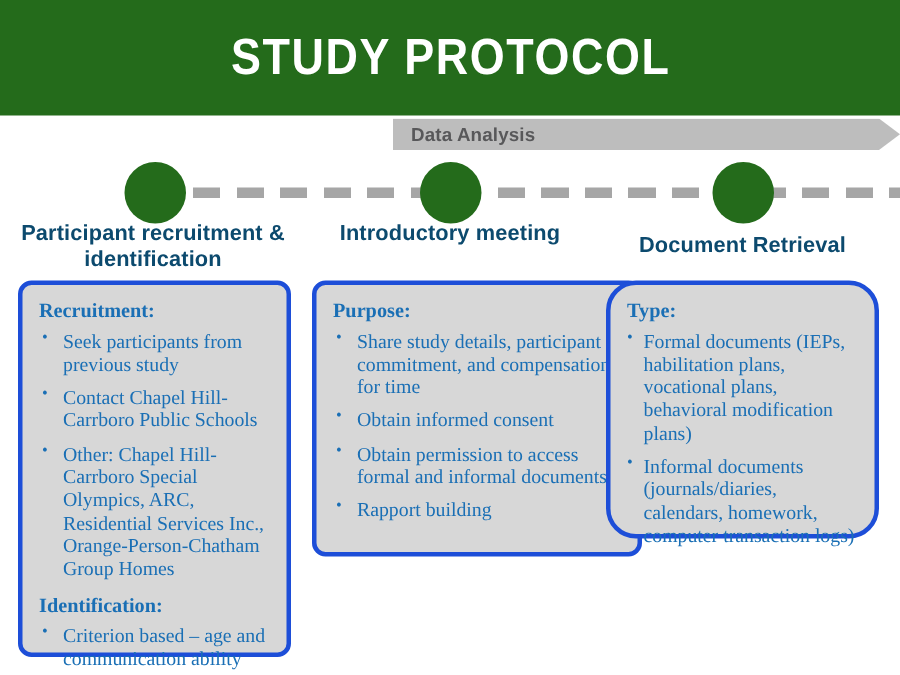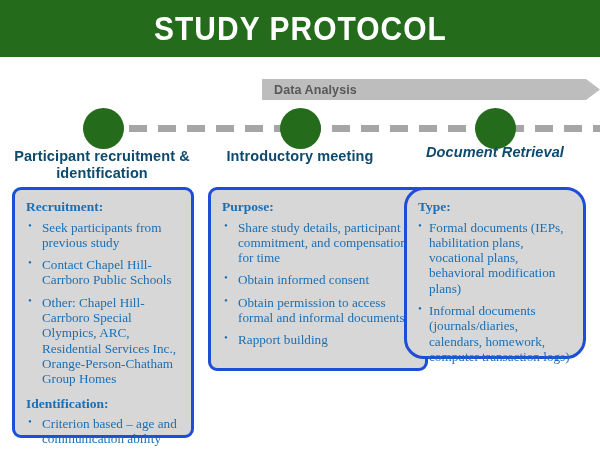--- a/index.html
+++ b/index.html
@@ -14,21 +14,21 @@
     overflow: hidden;
     position: relative;
   }
 
   
   #title-banner {
     position: absolute;
     left: 0;
     top: 0;
     width: 600px;
-    height: 57px;
+    height: 77px;
     background: #246b1b;
     display: flex;
     align-items: center;
     justify-content: center;
   }
   #title-text {
     color: #ffffff;
     font-family: "Liberation Sans Narrow", "Liberation Sans", sans-serif;
     font-size: 34px;
     font-weight: bold;
@@ -95,21 +95,21 @@
     color: #0c4a6e;
     font-family: "Liberation Sans Narrow", "Liberation Sans", sans-serif;
     font-size: 14.5px;
     font-weight: bold;
     text-align: center;
     line-height: 1.18;
     letter-spacing: 0.1px;
   }
   #stage-heading-0 { left: 6px;   top: 148px; width: 192px; }
   #stage-heading-1 { left: 204px; top: 148px; width: 192px; }
-  #stage-heading-2 { left: 400px; top: 144px; width: 190px; font-style: italic; }
+  #stage-heading-2 { left: 400px; top: 156px; width: 190px; }
 
   
   .content-box {
     position: absolute;
     background: #d7d7d7;
     border: 3px solid #1d4ed8;
     border-radius: 9px;
     box-sizing: border-box;
     padding: 9px 9px 10px 11px;
   }

